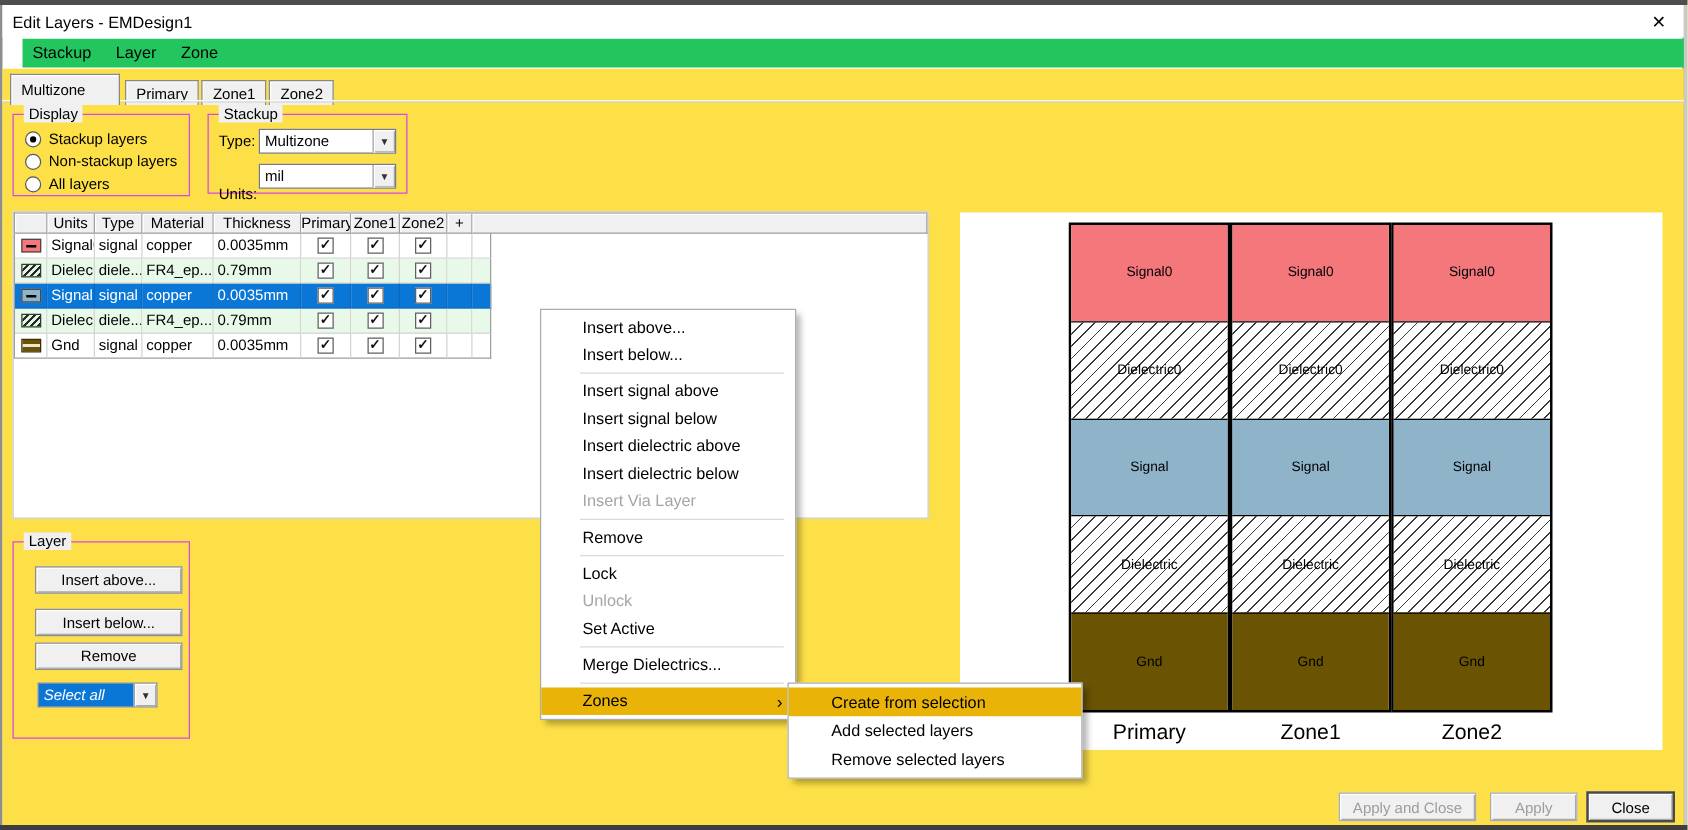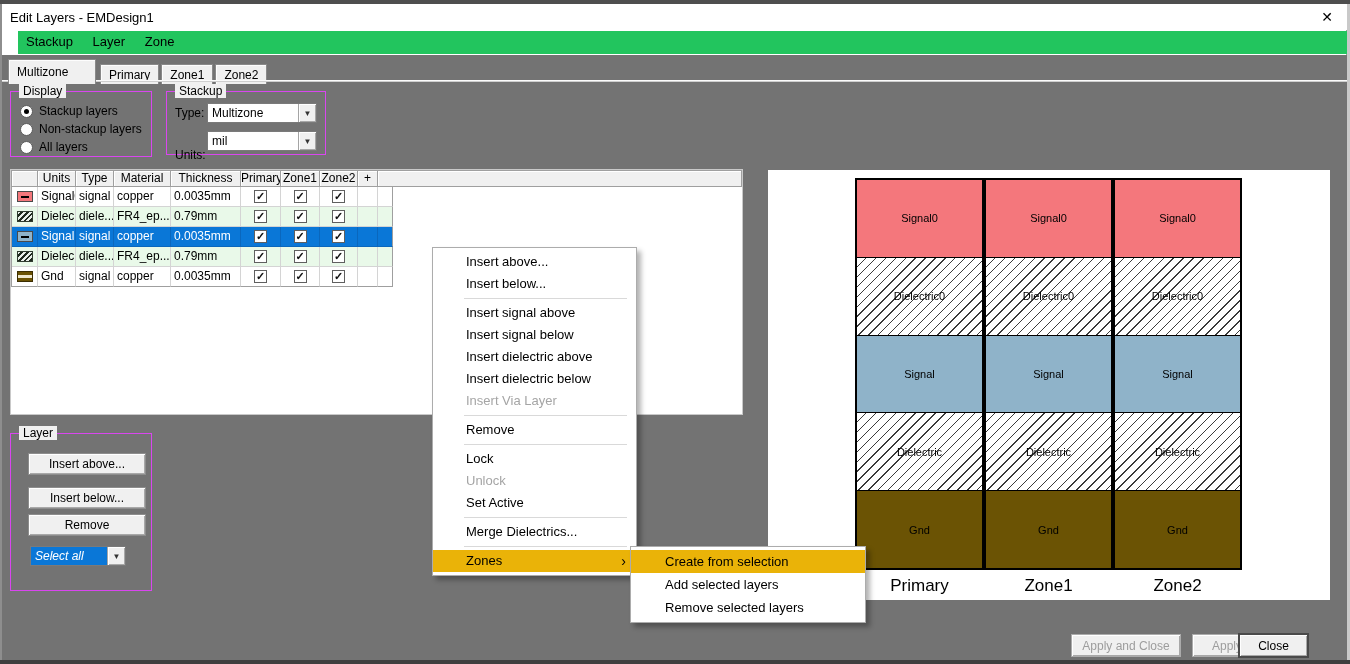--- a/index.html
+++ b/index.html
@@ -11,21 +11,21 @@
   .frame-l{position:absolute;left:0;top:4px;bottom:4px;width:2px;background:#8e8e8e;}
   .frame-r{position:absolute;right:0;top:4px;bottom:4px;width:3px;background:#c9c9c9;border-left:1px solid #9e9e9e;}
 
   .titlebar{position:absolute;left:2px;top:4px;right:3px;height:26px;background:#fff;}
   .title-text{position:absolute;left:8px;top:6px;font-size:13px;}
   .close-btn{position:absolute;right:14px;top:5px;font-size:14px;line-height:16px;cursor:default;}
 
   .menubar{position:absolute;left:2px;top:31px;right:3px;height:23px;background:#22c55e;font-size:13px;margin-left:16px;}
   .menubar .mitem{display:inline-block;padding:3px 8px 0 8px;}
 
-  .content{position:absolute;left:2px;top:55px;right:3px;bottom:4px;background:#737373;}
+  .content{position:absolute;left:2px;top:55px;right:3px;bottom:4px;background:#fde047;}
 
   
   .tabs{position:absolute;left:6px;top:3px;height:26px;display:flex;align-items:flex-end;}
   .tab{box-sizing:border-box;height:20px;padding:3px 8px 0 8px;font-size:12px;background:#f0f0f0;
        border:1px solid #898989;border-bottom:none;margin-right:2px;box-shadow:inset 1px 1px 0 #fdfdfd;}
   .tab.active{height:25px;padding-top:5px;min-width:88px;z-index:3;position:relative;margin-right:4px;}
   .tab-baseline{position:absolute;left:0;right:0;top:25px;height:1px;background:#fbfbfb;box-shadow:0 1px 0 #cfcfcf;z-index:1;}
 
   
   .groupbox{position:absolute;border:1px solid #d946ef;box-sizing:border-box;}
@@ -321,21 +321,21 @@
       <div class="stack-layer fill-hatch">Dielectric</div>
       <div class="stack-layer fill-gnd">Gnd</div>
     </div>
     <div class="zone-label" style="left:87px;">Primary</div>
     <div class="zone-label" style="left:216px;">Zone1</div>
     <div class="zone-label" style="left:345px;">Zone2</div>
   </div>
 
   <div class="btn disabled" style="left:1069px;top:579px;width:110px;height:23px;">Apply and Close</div>
   <div class="btn disabled" style="left:1190px;top:579px;width:70px;height:23px;">Apply</div>
-  <div class="btn default" style="left:1236px;top:578px;width:71px;height:25px;">Close</div>
+  <div class="btn default" style="left:1267px;top:578px;width:71px;height:25px;">Close</div>
 </div>
 
 <div class="menu" style="left:432px;top:247px;width:205px;">
   <div class="menu-item">Insert above...</div>
   <div class="menu-item">Insert below...</div>
   <div class="menu-sep"></div>
   <div class="menu-item">Insert signal above</div>
   <div class="menu-item">Insert signal below</div>
   <div class="menu-item">Insert dielectric above</div>
   <div class="menu-item">Insert dielectric below</div>

